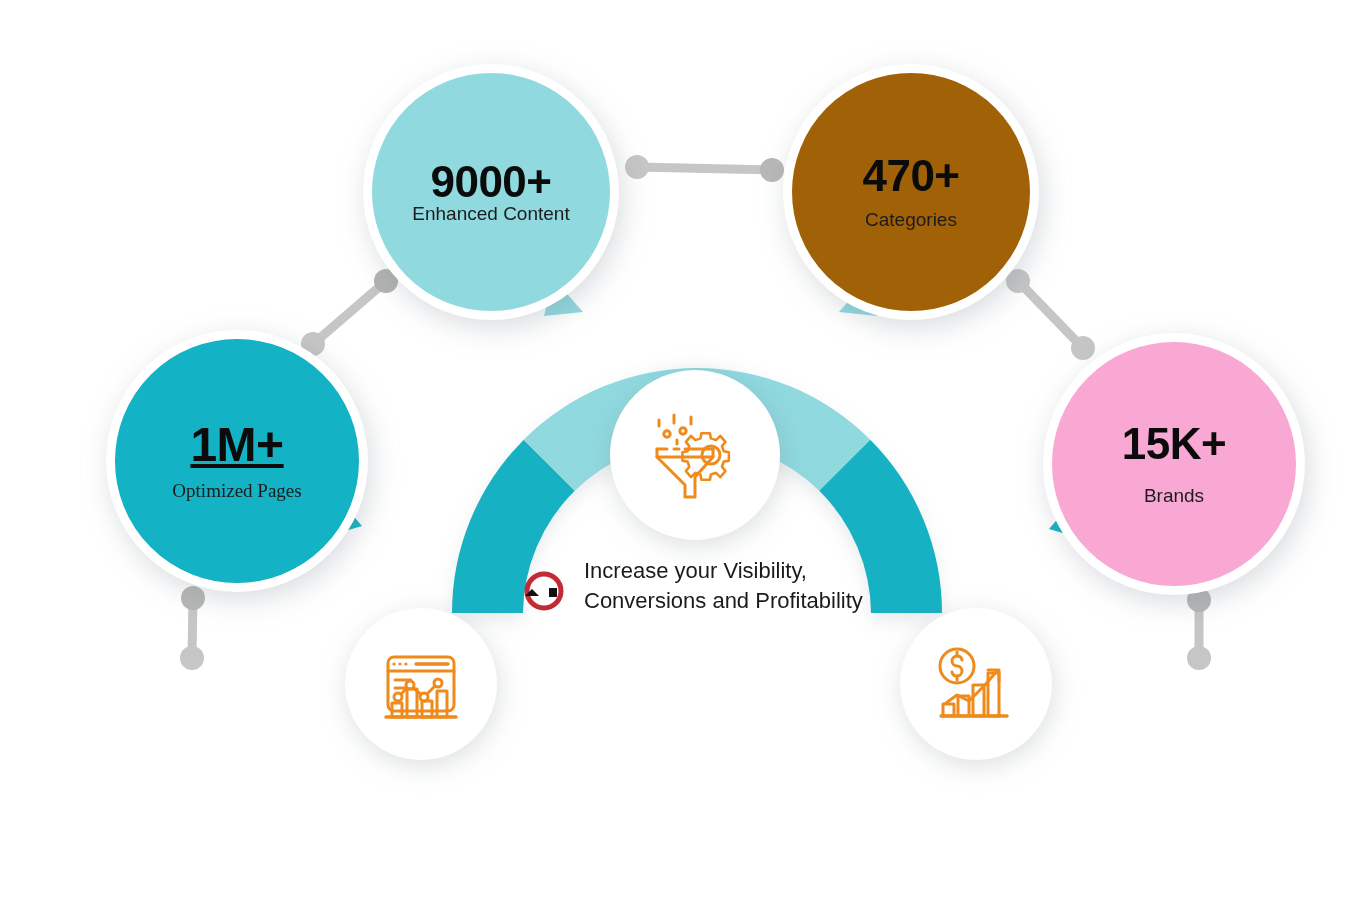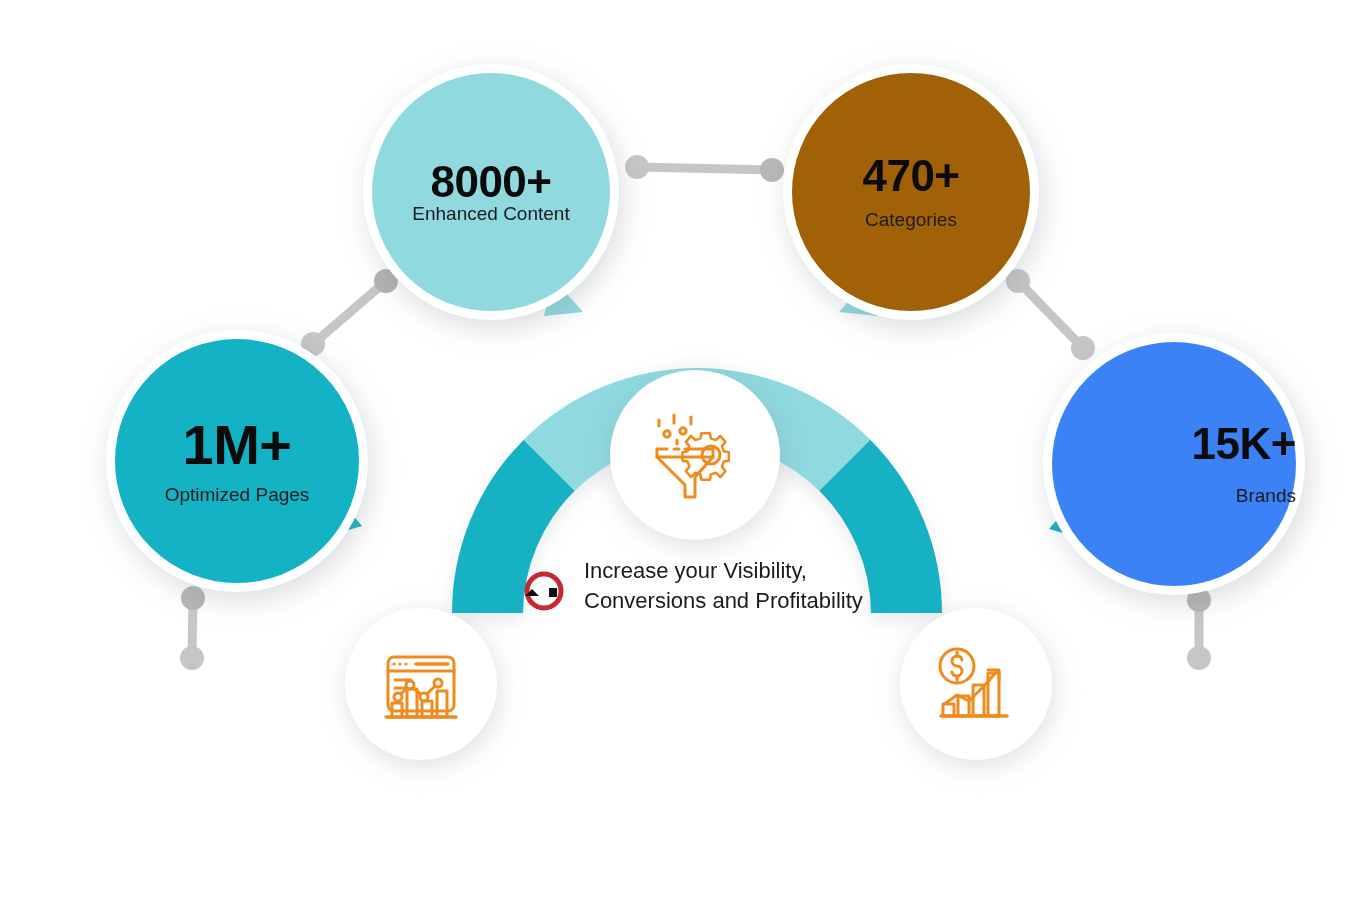--- a/index.html
+++ b/index.html
@@ -43,24 +43,24 @@
 
   #b-content{ left:363px; top:64px;  width:256px;height:256px; background:#8fd9df;}
   #b-content .num{font-size:44px;}
   #b-content .lbl{font-size:19px;}
 
   #b-categories{ left:783px; top:64px; width:256px;height:256px; background:#a16207;}
   #b-categories .num{font-size:44px;}
   #b-categories .lbl{font-size:19px;margin-top:12px;}
 
   #b-pages{ left:106px; top:330px; width:262px;height:262px; background:#13b2c4;}
-  #b-pages .num{font-size:56px;}
-  #b-pages .lbl{font-size:19px;margin-top:12px;}
-
-  #b-brands{ left:1043px; top:333px; width:262px;height:262px; background:#3b82f6;align-items:flex-end;}
+  #b-pages .num{font-size:48px;text-decoration:underline;}
+  #b-pages .lbl{font-size:19px;margin-top:12px;font-family:Liberation Serif, serif;}
+
+  #b-brands{ left:1043px; top:333px; width:262px;height:262px; background:#f9a8d4;}
   #b-brands .num{font-size:44px;}
   #b-brands .lbl{font-size:19px;margin-top:20px;}
 
   
   .icon-circle{
     position:absolute;
     border-radius:50%;
     background:#ffffff;
     z-index:6;
     display:flex;align-items:center;justify-content:center;
@@ -174,21 +174,21 @@
       <path d="M 338 498 L 362 526 L 328 536 Z" fill="#13b2c4"></path>
     </g>
 
     <g>
       <path d="M 1075 499 L 1039 537 L 1085 550 Z" fill="#ffffff" stroke="#ffffff" stroke-width="18" stroke-linejoin="round"></path>
       <path d="M 1073 501 L 1049 529 L 1083 539 Z" fill="#13b2c4"></path>
     </g>
   </svg>
 
   <div class="bubble" id="b-content">
-    <div class="num">8000+</div>
+    <div class="num">9000+</div>
     <div class="lbl">Enhanced  Content</div>
   </div>
 
   <div class="bubble" id="b-categories">
     <div class="num">470+</div>
     <div class="lbl">Categories</div>
   </div>
 
   <div class="bubble" id="b-pages">
     <div class="num">1M+</div>

